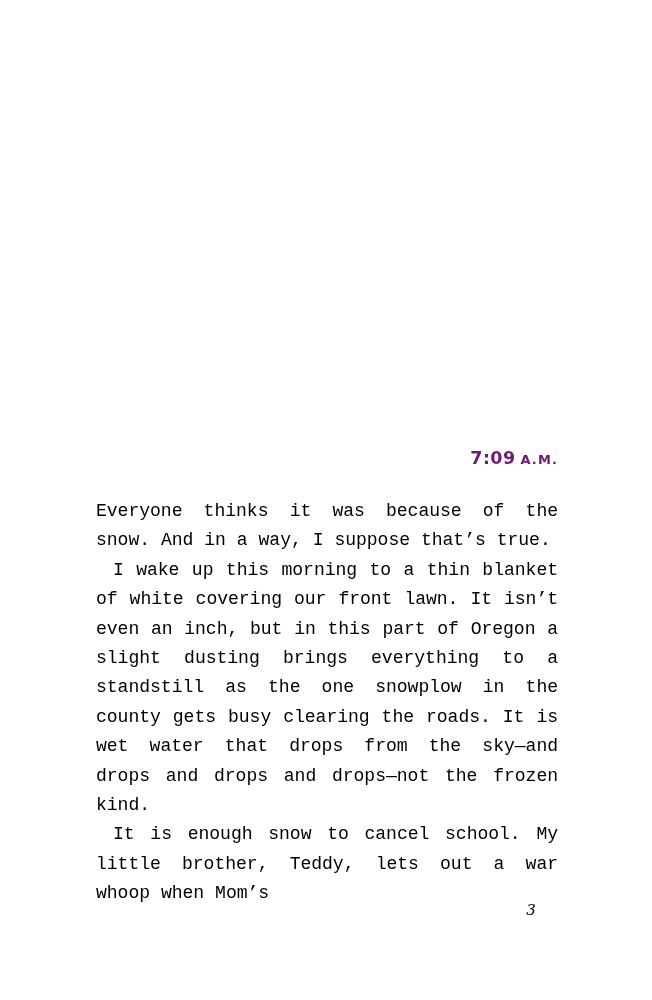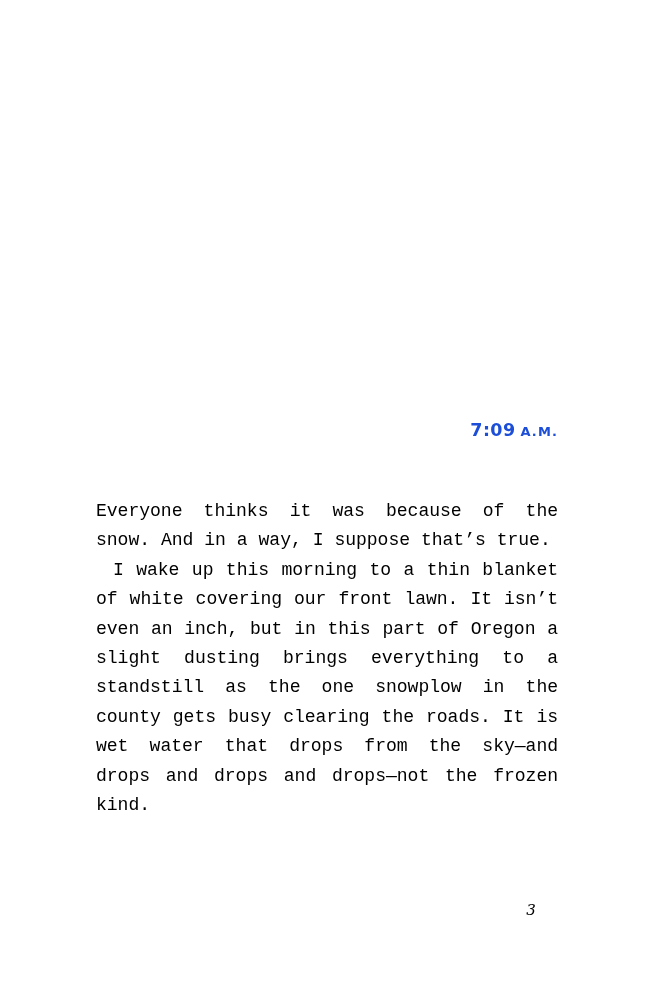--- a/index.html
+++ b/index.html
@@ -32,29 +32,29 @@
     position: absolute;
     left: 96px;
     top: 0;
     width: 462px;
   }
 
   
   .time-heading {
     position: absolute;
     left: 0;
-    top: 420px;
+    top: 448px;
     width: 462px;
     text-align: right;
     font-family: "DejaVu Sans", "Liberation Sans", sans-serif;
     font-weight: 700;
     font-size: 17.5px;
     letter-spacing: 0.4px;
     line-height: 20px;
-    color: #1d4ed8;
+    color: #701a75;
     white-space: nowrap;
   }
   .time-heading .meridiem {
     font-size: 13px;
     letter-spacing: 1.1px;
     margin-left: 5px;
   }
 
   
   .body-copy {
@@ -107,20 +107,21 @@
 
   <div class="text-block">
 
     <div class="time-heading">
       <span>7:09</span><span class="meridiem">A.M.</span>
     </div>
 
     <div class="body-copy">
       <p>Everyone thinks it was because of the snow. And in a way, I suppose that’s true.</p>
       <p class="indent">I wake up this morning to a thin blanket of white covering our front lawn. It isn’t even an inch, but in this part of Oregon a slight dusting brings everything to a standstill as the one snowplow in the county gets busy clearing the roads. It is wet water that drops from the sky—and drops and drops and drops—not the frozen kind.</p>
+      <p class="indent">It is enough snow to cancel school. My little brother, Teddy, lets out a war whoop when Mom’s</p>
     </div>
 
   </div>
 
   <div class="folio">
     <span class="folio-num">3</span>
   </div>
 
 </div>
 

